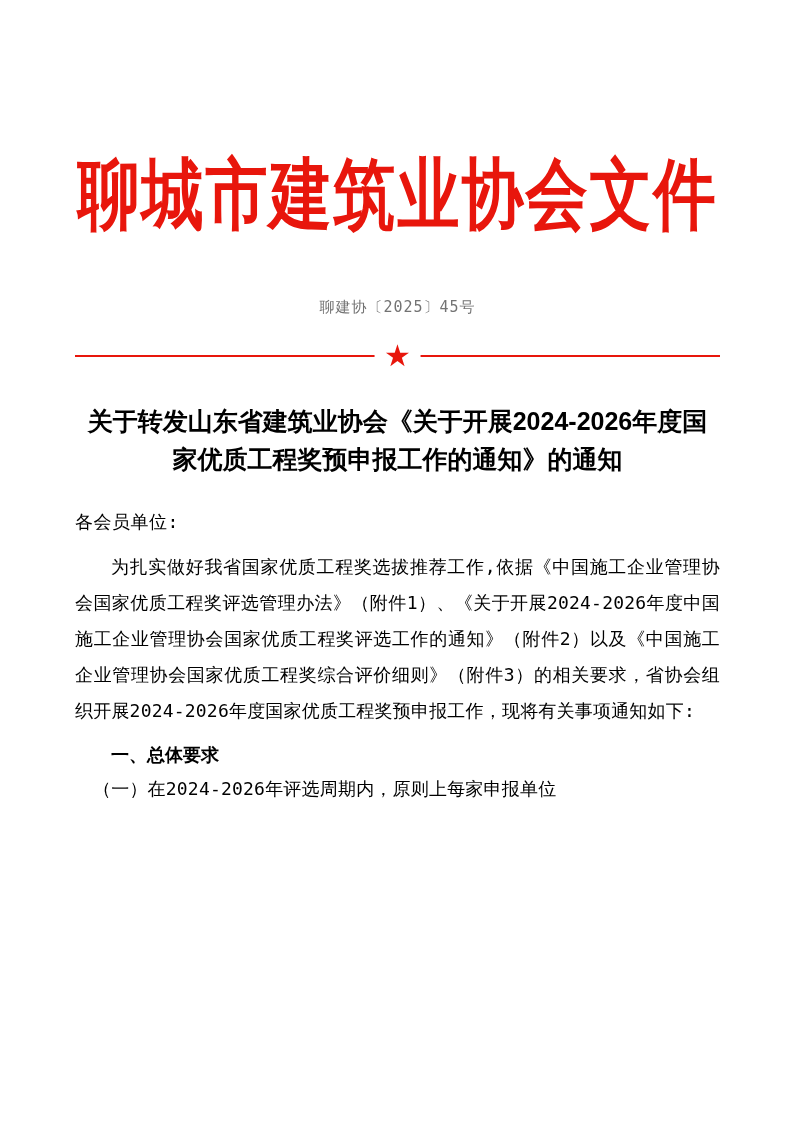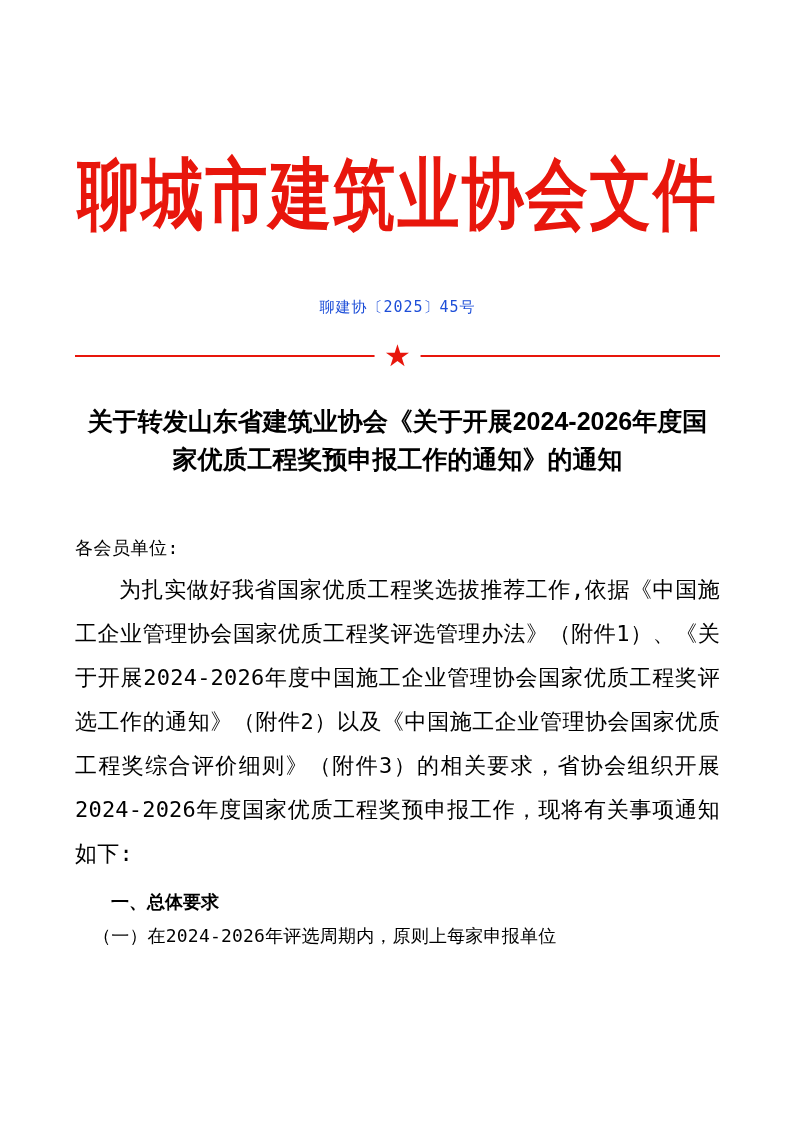--- a/index.html
+++ b/index.html
@@ -34,21 +34,21 @@
     white-space: nowrap;
     transform: scaleY(1.25);
     transform-origin: center top;
   }
   .doc-number {
     text-align: center;
     font-size: 15px;
     font-family: "DejaVu Sans Mono", "Liberation Mono", monospace;
     letter-spacing: 1px;
     margin-top: 78px;
-    color: #1d4ed8;
+    color: #737373;
   }
   .red-rule {
     margin-top: 26px;
     height: 26px;
     position: relative;
   }
   .red-rule .line {
     position: absolute;
     top: 12px;
     left: 0;
@@ -72,30 +72,30 @@
     font-family: Liberation Sans, sans-serif;
     font-weight: bold;
     font-size: 25px;
     line-height: 1.5;
     margin-top: 34px;
     padding: 0 6px;
   }
   .salutation {
     font-size: 18px;
     font-family: "DejaVu Sans Mono", "Liberation Mono", monospace;
-    margin-top: 58px;
+    margin-top: 32px;
     letter-spacing: 0.5px;
   }
   .body-para {
-    font-size: 22px;
+    font-size: 18px;
     font-family: "DejaVu Sans Mono", "Liberation Mono", monospace;
     line-height: 2.0;
     text-align: justify;
     text-justify: inter-ideograph;
-    margin-top: 8px;
+    margin-top: 15px;
     text-indent: 2em;
     letter-spacing: 0.2px;
   }
   .section-heading {
     font-size: 18px;
     font-family: Liberation Sans, sans-serif;
     font-weight: bold;
     margin-top: 14px;
     text-indent: 2em;
   }

